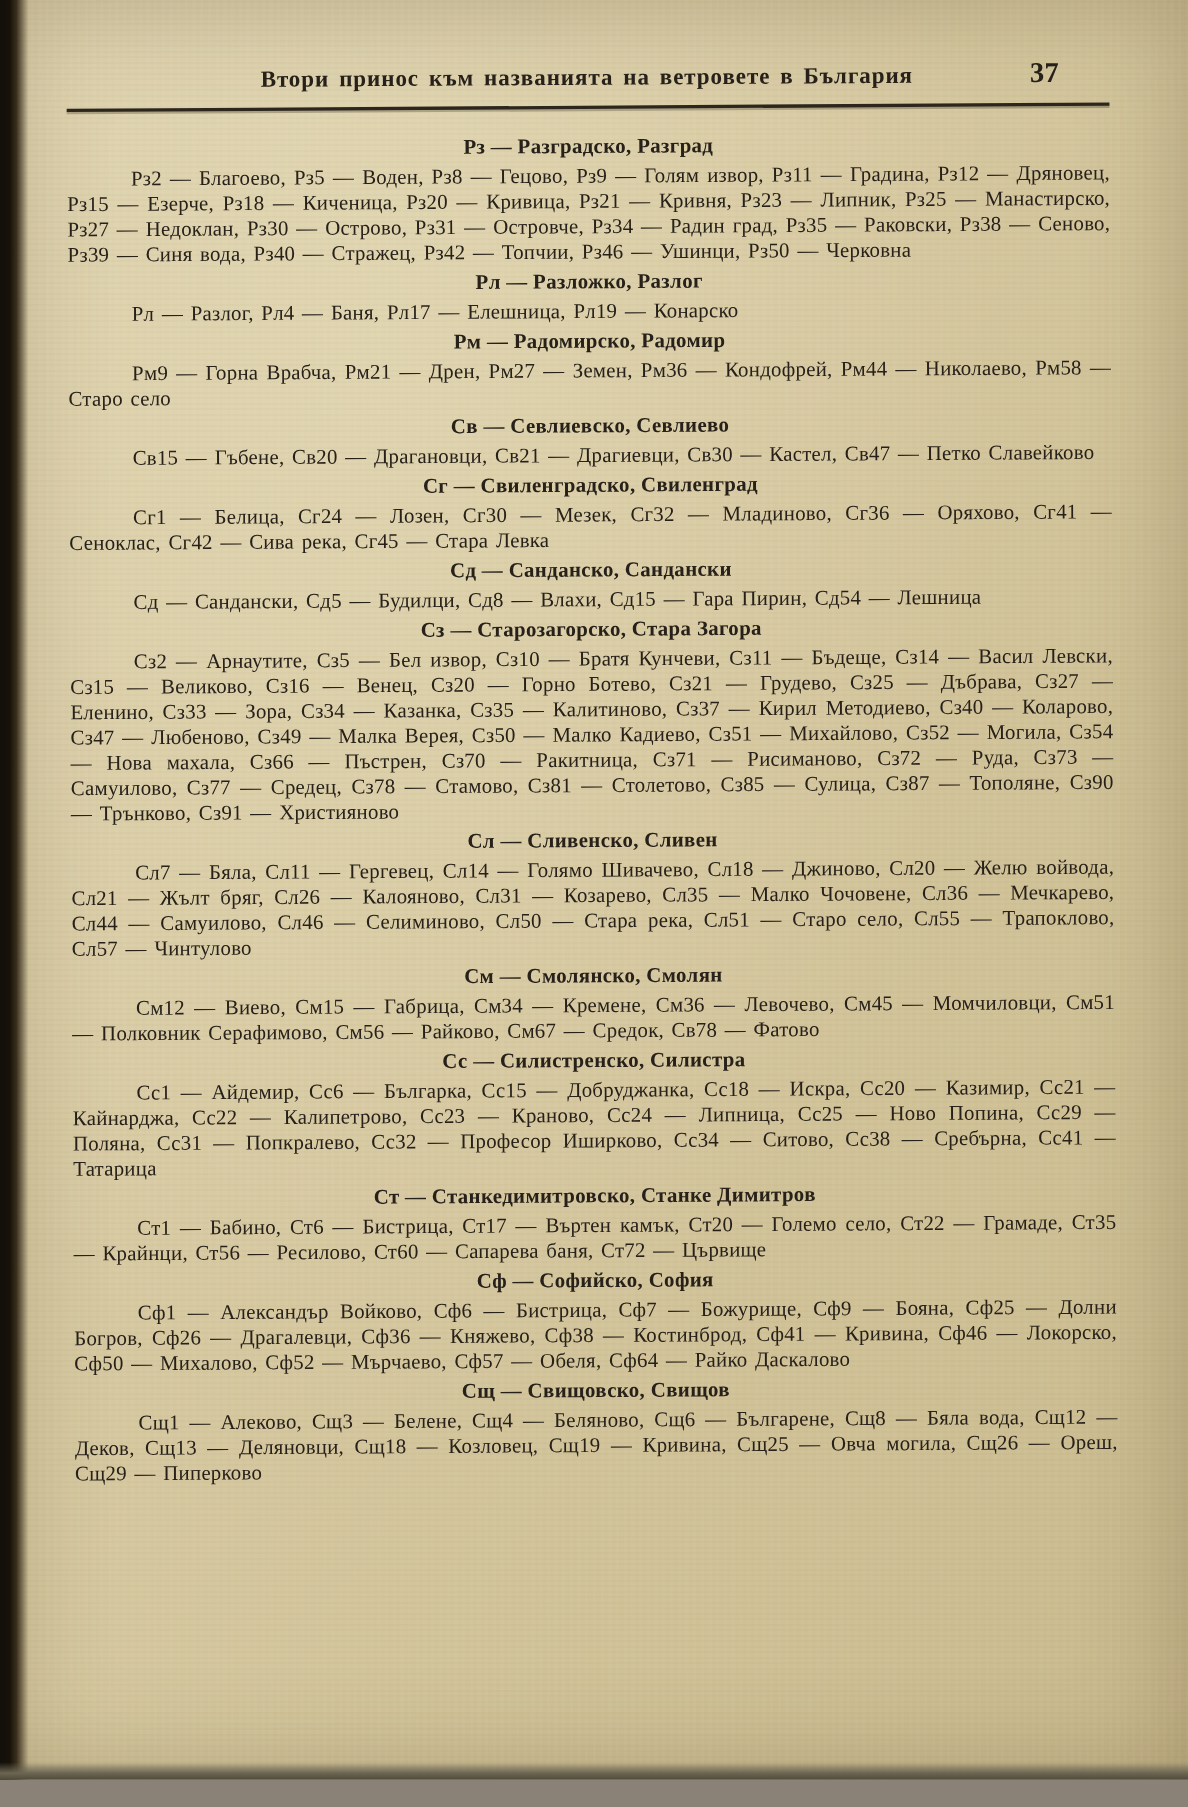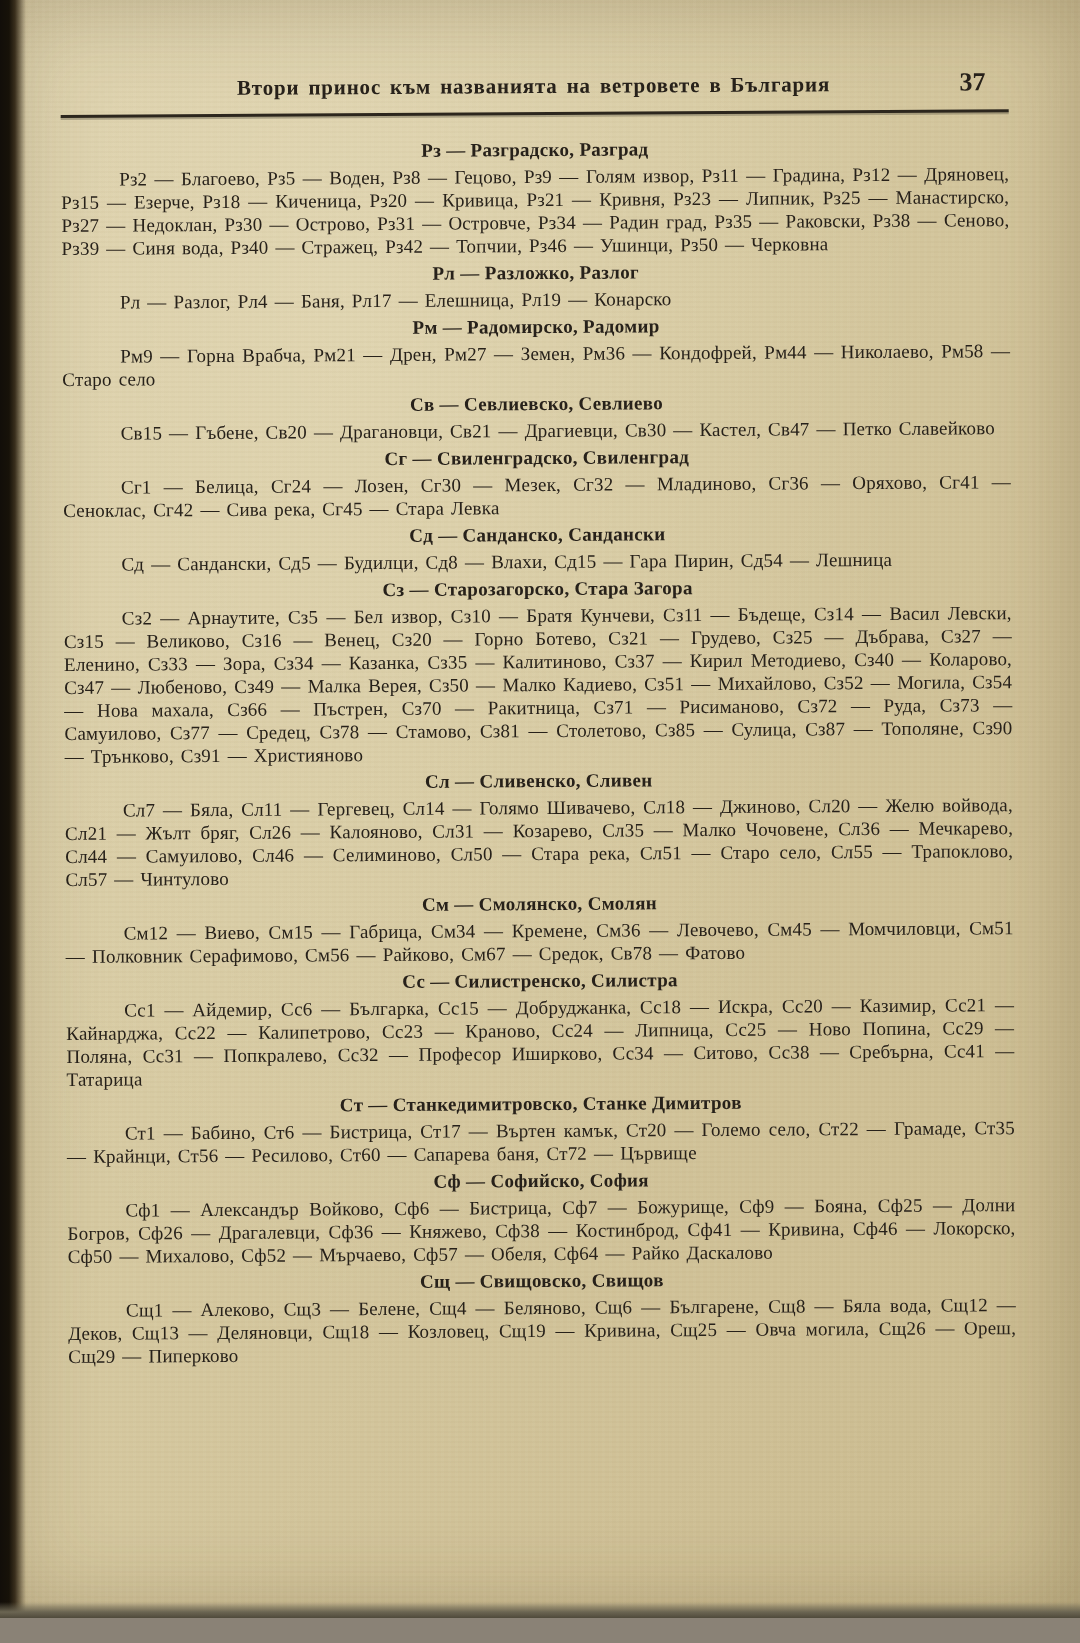--- a/index.html
+++ b/index.html
@@ -53,24 +53,23 @@
     flex: 1;
     text-align: center;
     font-weight: bold;
     font-size: 21px;
     letter-spacing: 0.8px;
     word-spacing: 3px;
     padding-left: 70px;
   }
   .page-number {
     width: 72px;
-    text-align: center;
+    text-align: left;
     font-size: 26px;
     font-weight: bold;
-    margin-top: 16px;
   }
   .header-rule {
     height: 3px;
     background: #2c261d;
     box-shadow: 0 2px 0 rgba(44,38,29,0.28);
     margin-bottom: 24px;
   }
   .entry .heading {
     text-align: center;
     font-weight: bold;

